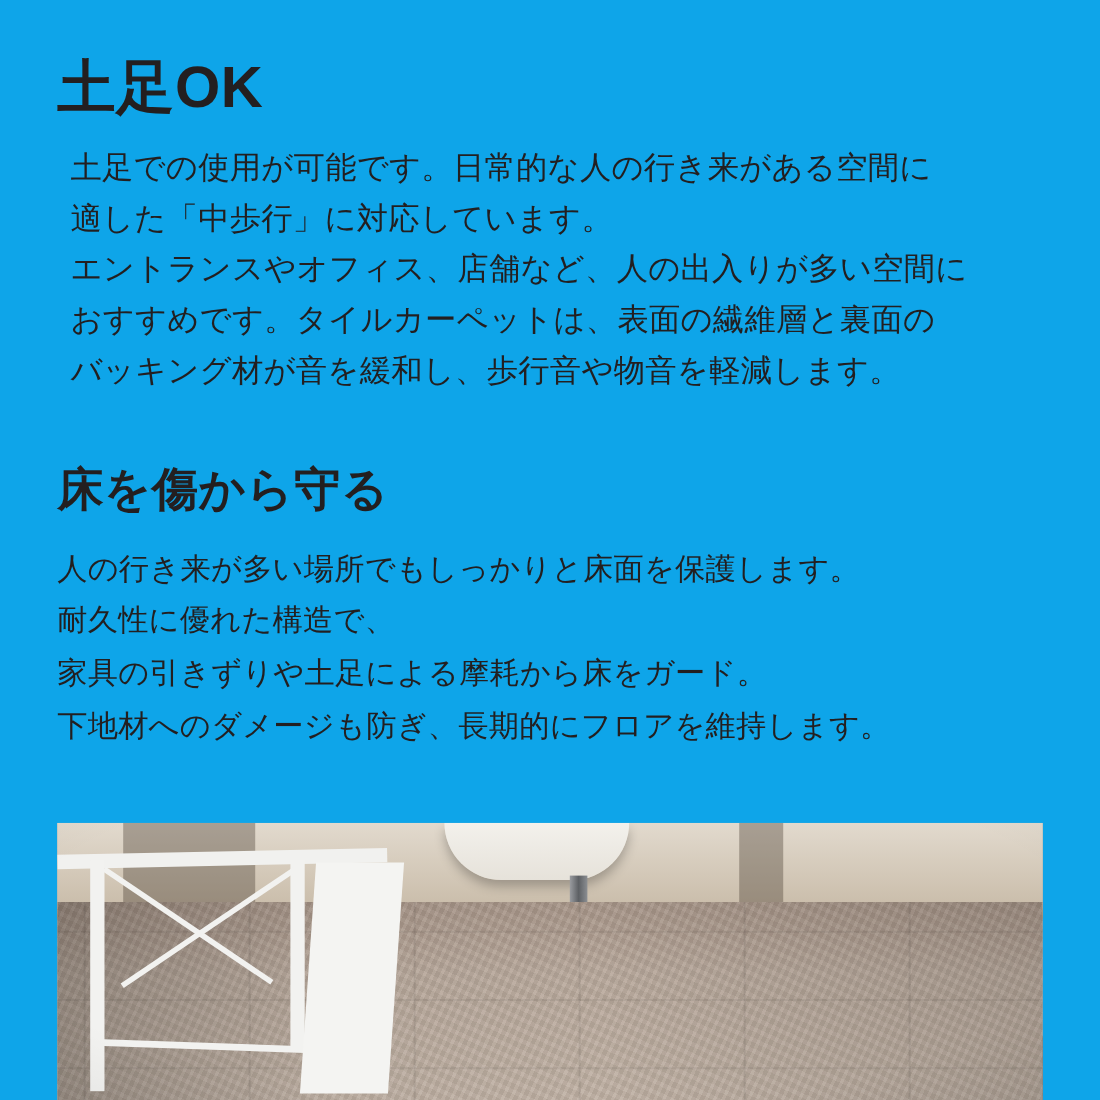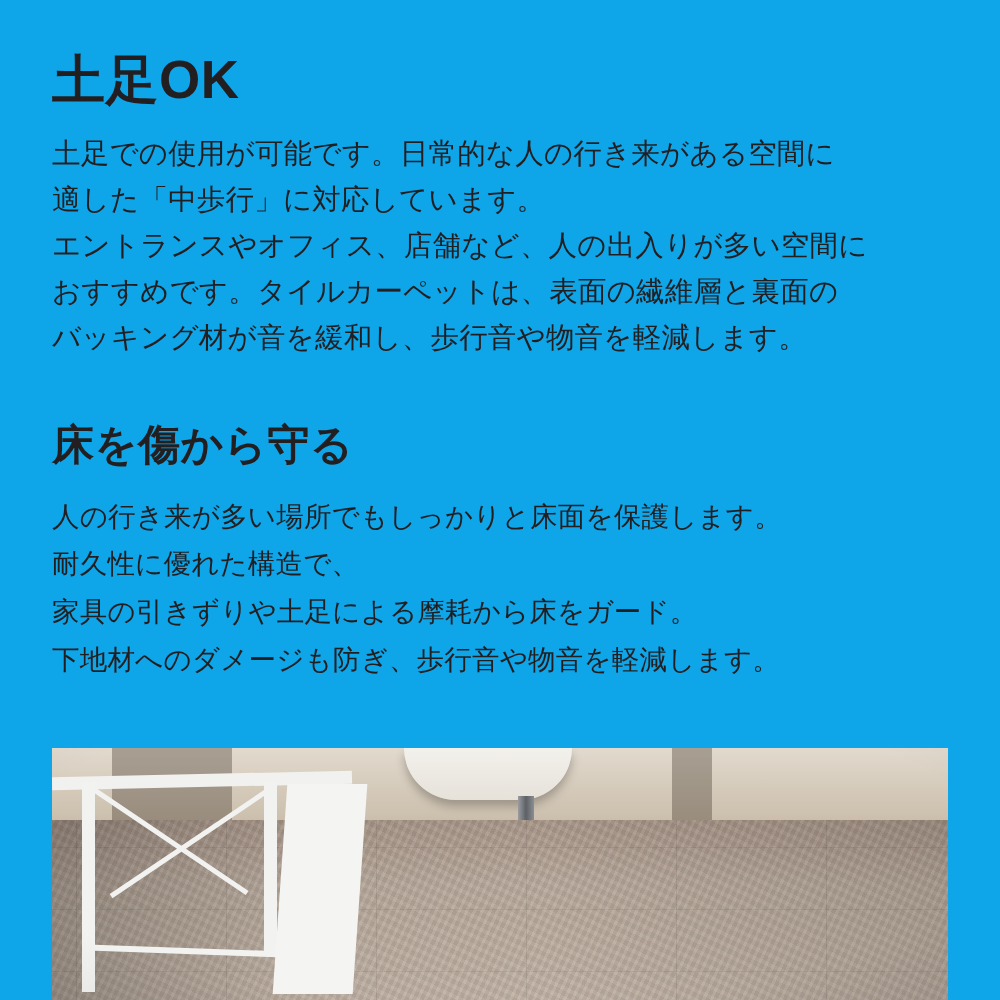--- a/index.html
+++ b/index.html
@@ -30,21 +30,21 @@
     font-weight: bold;
     letter-spacing: 0.5px;
     line-height: 1.05;
     margin: 0 0 22px 0;
     color: #231f20;
   }
   .body-text {
     font-size: 28.5px;
     line-height: 1.62;
     letter-spacing: 0.2px;
-    margin: 0;
+    margin: 12px;
     color: #231f20;
     white-space: pre-line;
   }
 
   .h2 {
     font-size: 42px;
     font-weight: bold;
     letter-spacing: 0.5px;
     line-height: 1.1;
     margin: 62px 0 24px 0;
@@ -230,21 +230,21 @@
     <p class="body-text">土足での使用が可能です。日常的な人の行き来がある空間に
 適した「中歩行」に対応しています。
 エントランスやオフィス、店舗など、人の出入りが多い空間に
 おすすめです。タイルカーペットは、表面の繊維層と裏面の
 バッキング材が音を緩和し、歩行音や物音を軽減します。</p>
 
     <h2 class="h2">床を傷から守る</h2>
     <p class="body-text2">人の行き来が多い場所でもしっかりと床面を保護します。
 耐久性に優れた構造で、
 家具の引きずりや土足による摩耗から床をガード。
-下地材へのダメージも防ぎ、歩行音や物音を軽減します。</p>
+下地材へのダメージも防ぎ、長期的にフロアを維持します。</p>
 
   </div>
 
   <div class="photo-wrap">
     <div class="photo">
 
       <div class="shelf-band"></div>
       <div class="shelf-inner"></div>
       <div class="shelf-dark" style="left:60px;width:120px;"></div>
       <div class="shelf-dark" style="left:620px;width:40px;"></div>

